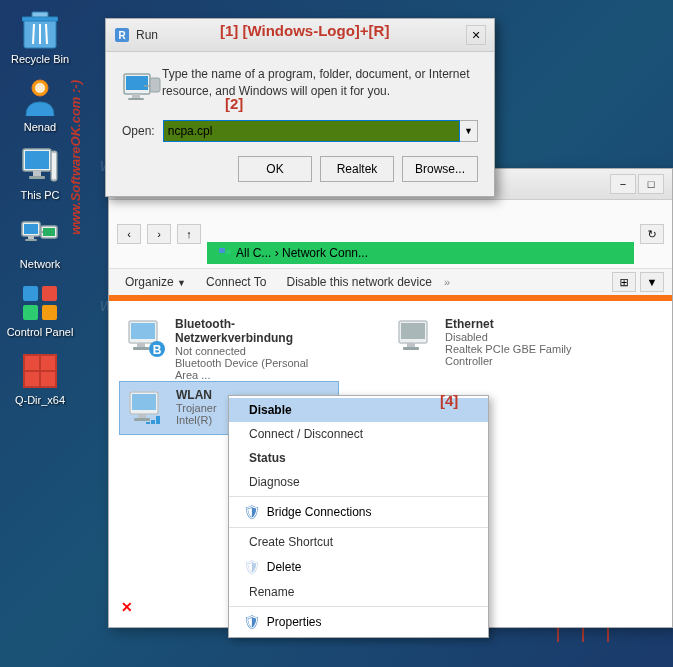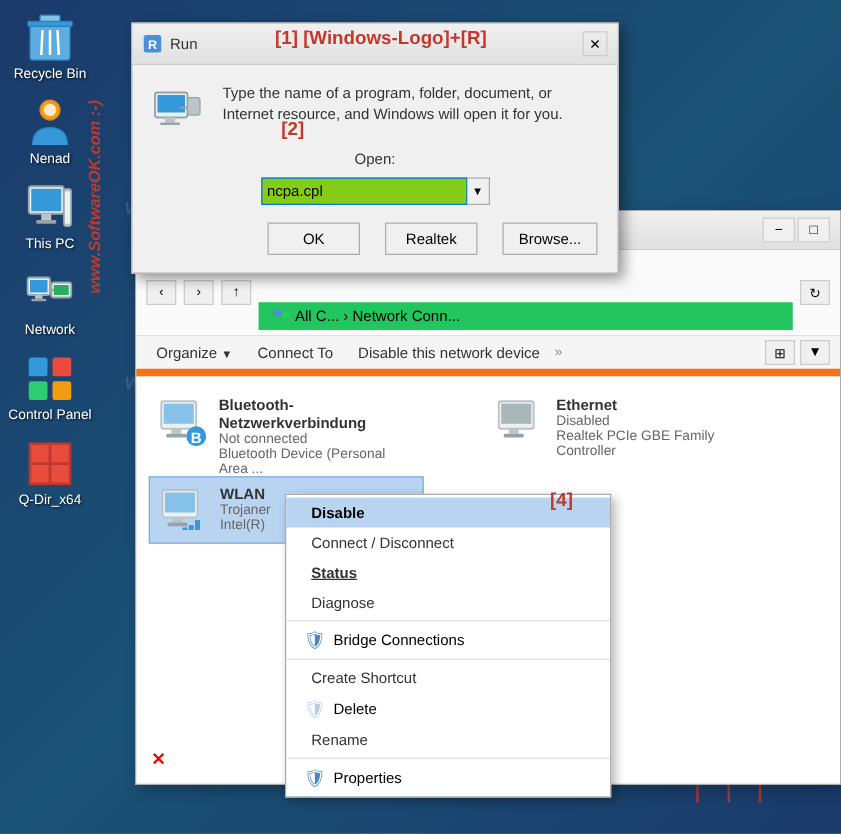--- a/index.html
+++ b/index.html
@@ -109,72 +109,71 @@
       width: 20px; height: 20px;
       background: none;
       border: 1px solid #ccc;
       cursor: pointer;
       font-size: 11px;
       display: flex; align-items: center; justify-content: center;
     }
     .run-body {
       padding: 14px 16px;
       display: flex;
-      gap: 16px;
+      gap: 0;
       align-items: flex-start;
     }
     .run-icon {
       width: 40px; height: 40px;
       flex-shrink: 0;
     }
     .run-text {
       font-size: 12px;
       color: #333;
       line-height: 1.4;
     }
     .run-open-row {
       padding: 0 16px 14px 16px;
       display: flex;
       align-items: center;
       gap: 8px;
-      flex-direction: column;
     }
     .run-open-label {
       font-size: 12px;
       color: #333;
       white-space: nowrap;
     }
     .run-input-wrap {
       flex: 1;
       display: flex;
     }
     .run-input {
       flex: 1;
       height: 22px;
       border: 1px solid #0078d7;
       padding: 0 4px;
       font-size: 12px;
-      background: #84cc16;
+      background: #4d7c0f;
       outline: none;
     }
     .run-dropdown-btn {
       height: 22px;
       width: 18px;
       border: 1px solid #adadad;
       border-left: none;
       background: #f0f0f0;
       cursor: pointer;
       display: flex; align-items: center; justify-content: center;
       font-size: 9px;
     }
     .run-buttons-row {
       padding: 0 16px 14px 16px;
       display: flex;
       justify-content: flex-end;
-      gap: 20px;
+      gap: 8px;
     }
     .run-btn {
       height: 26px;
       min-width: 74px;
       border: 1px solid #adadad;
       background: #f0f0f0;
       cursor: pointer;
       font-size: 12px;
       padding: 0 12px;
     }
@@ -337,21 +336,21 @@
       z-index: 300;
       padding: 2px 0;
     }
     .ctx-item {
       padding: 5px 20px;
       font-size: 12px;
       color: #333;
       cursor: pointer;
       white-space: nowrap;
     }
-    .ctx-item.bold { font-weight: bold; text-decoration: underline; }
+    .ctx-item.bold { font-weight: bold; }
     .ctx-separator { height: 1px; background: #e0e0e0; margin: 2px 0; }
     .ctx-item-with-icon {
       display: flex;
       align-items: center;
       gap: 6px;
       padding: 5px 14px;
       font-size: 12px;
       cursor: pointer;
     }
     .ctx-shield { color: #4a86c8; font-size: 14px; }

